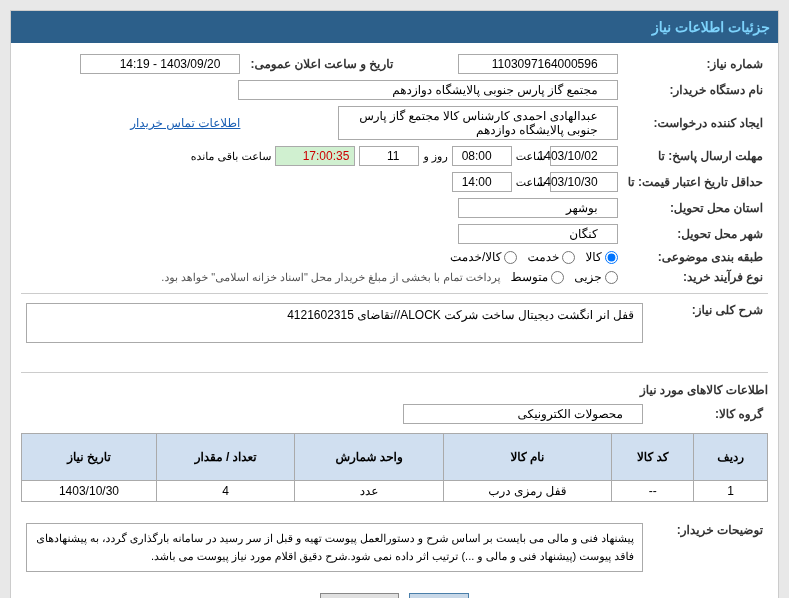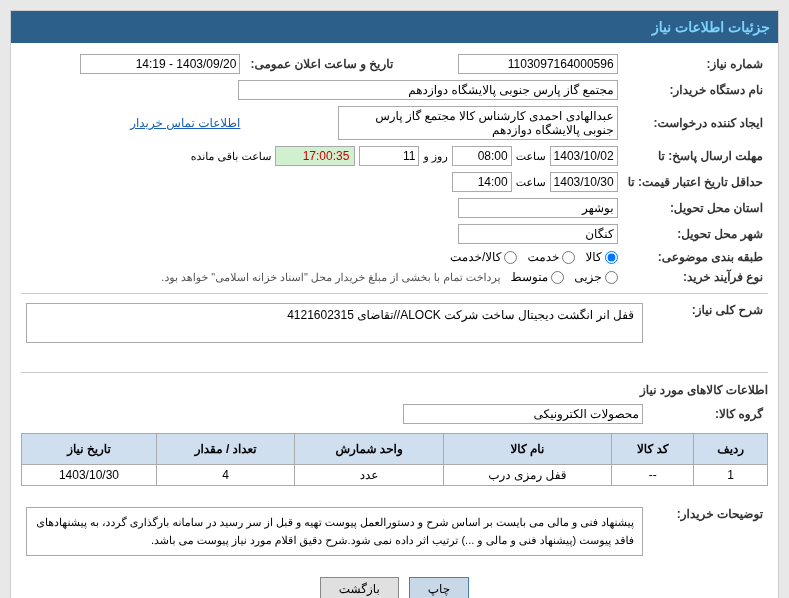--- a/index.html
+++ b/index.html
@@ -40,21 +40,21 @@
     .label-cell {
       color: #333;
       white-space: nowrap;
       text-align: right;
       font-weight: bold;
       width: 120px;
     }
     .input-box {
       background: #fff;
       border: 1px solid #aaa;
-      padding: 2px 3px;
+      padding: 2px 19px;
       min-height: 20px;
       display: inline-block;
       font-size: 12px;
       font-family: Tahoma, Arial, sans-serif;
       direction: rtl;
     }
     .input-medium { width: 160px; }
     .input-small { width: 68px; }
     .input-xsmall { width: 60px; }
     .blue-link {
@@ -89,21 +89,21 @@
       margin-bottom: 20px;
     }
     .data-table {
       width: 100%;
       border-collapse: collapse;
       margin: 4px 0;
     }
     .data-table th {
       background: #d0dff0;
       border: 1px solid #aaa;
-      padding: 8px 6px;
+      padding: 16px 6px;
       font-size: 12px;
       text-align: center;
     }
     .data-table td {
       border: 1px solid #aaa;
       padding: 3px 6px;
       text-align: center;
       font-size: 12px;
     }
     .notice-box {

